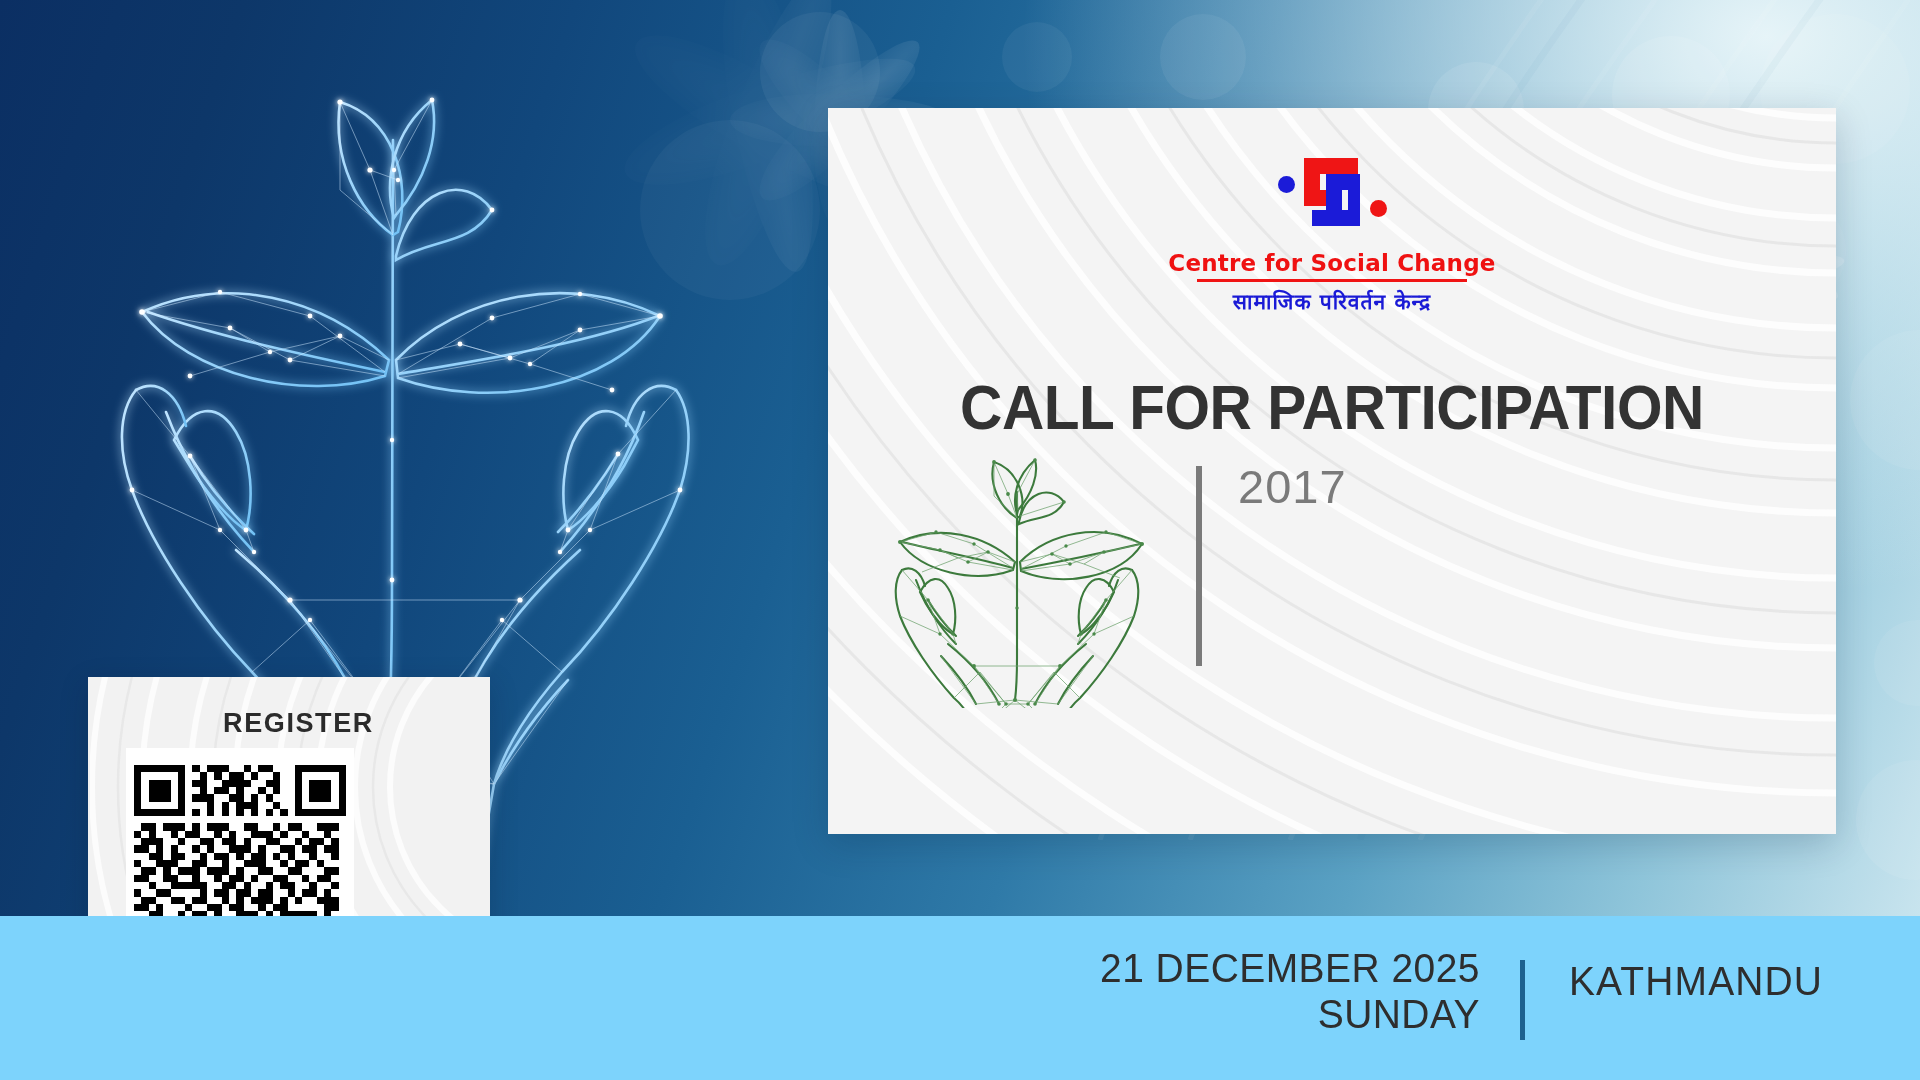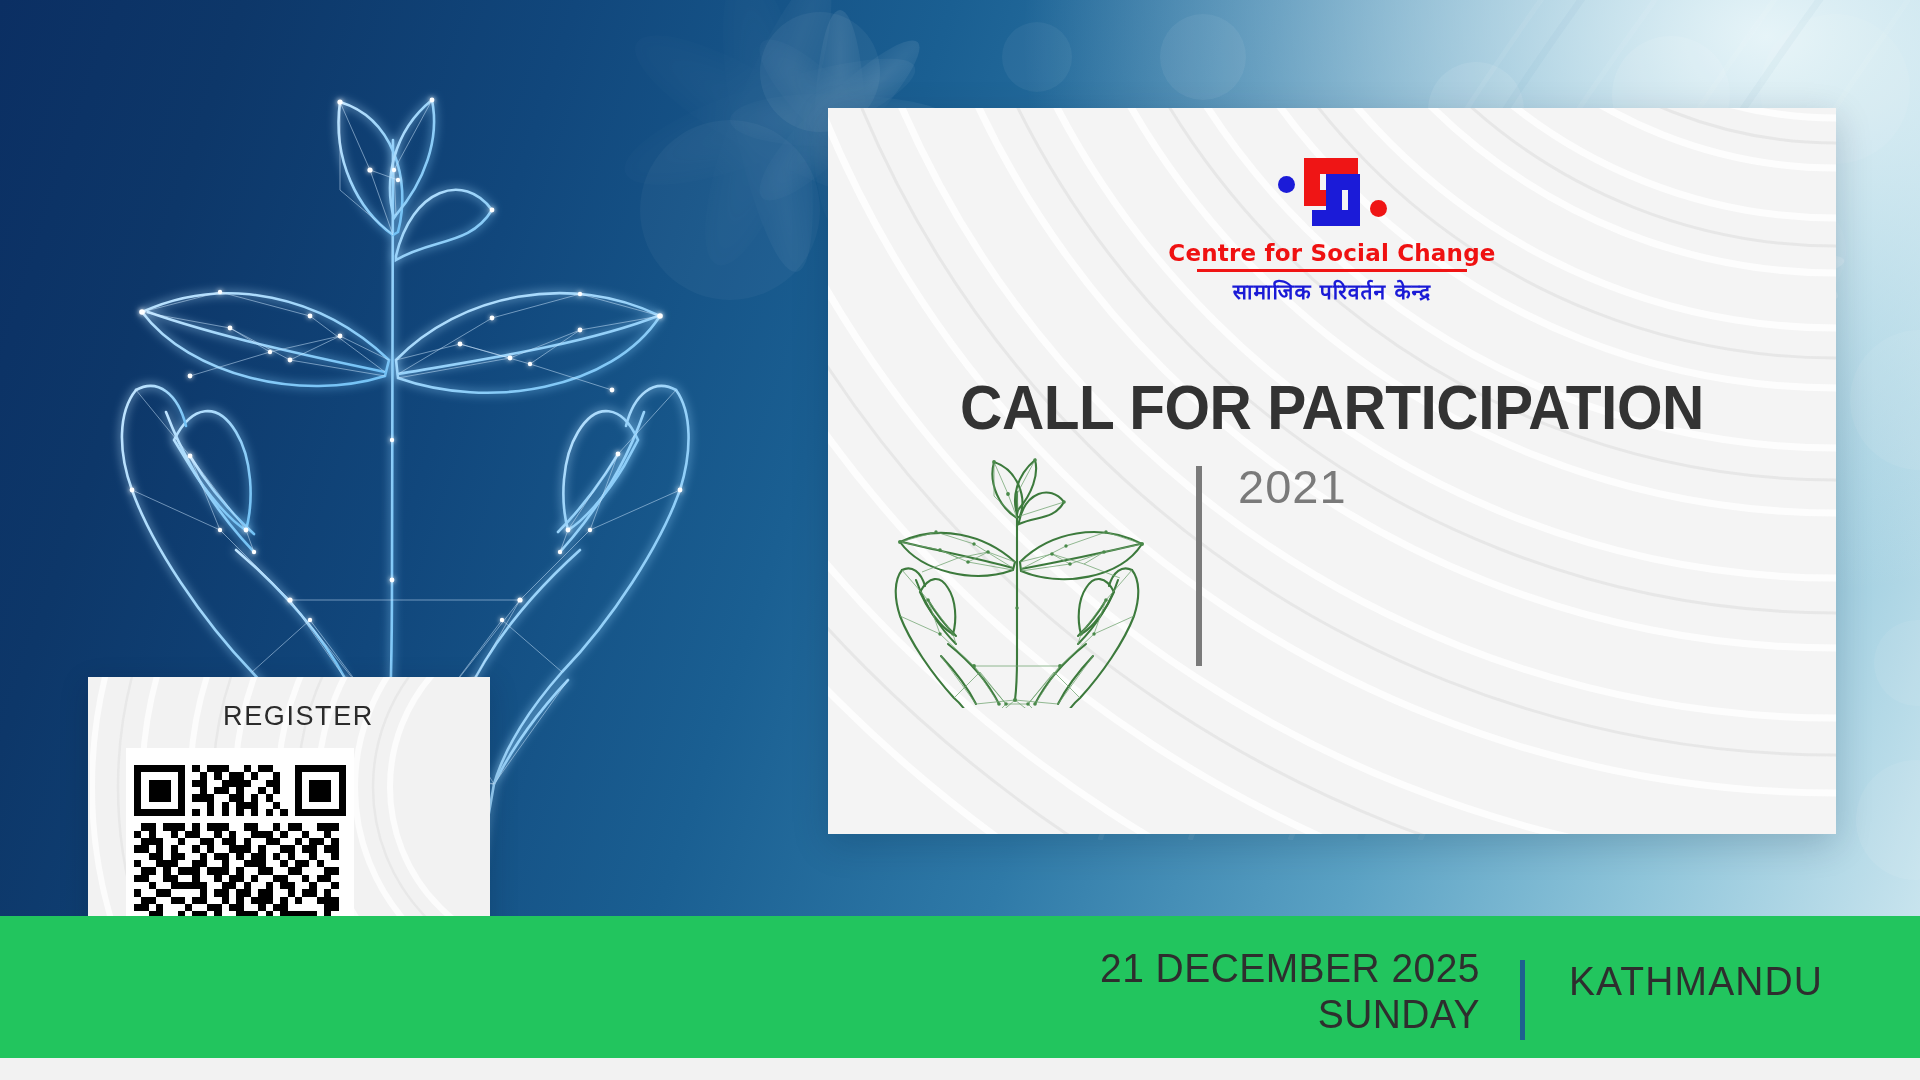--- a/index.html
+++ b/index.html
@@ -35,21 +35,21 @@
     box-shadow:0 10px 34px rgba(6,32,60,.20); }
   .card-arcs { position:absolute; right:-520px; top:-660px; width:1820px; height:1820px;
     opacity:.9; pointer-events:none; }
 
   
   .logo { position:absolute; left:0; right:0; top:46px; display:flex;
     flex-direction:column; align-items:center; }
   .logo-mark { position:relative; width:120px; height:86px; }
   .lm-dot { position:absolute; border-radius:50%; }
   .lm-bar { position:absolute; }
-  .logo-name { font-size:23px; font-weight:700; color:#ef1111;
+  .logo-name { margin-top:10px; font-size:23px; font-weight:700; color:#ef1111;
     letter-spacing:.2px; font-family:"DejaVu Sans",sans-serif; }
   .logo-rule { width:270px; height:2.5px; background:#f01414; margin-top:3px; }
   .logo-np { margin-top:5px; font-size:21px; font-weight:700; color:#1a1ad6;
     letter-spacing:1px; font-family:"DejaVu Sans",sans-serif; }
 
   
   .headline { position:absolute; left:0; right:0; top:268px; text-align:center;
     font-size:63px; line-height:1; font-weight:700; color:#333333;
     letter-spacing:-.5px; transform:scaleX(.93); }
 
@@ -62,28 +62,28 @@
   .summit { margin-left:36px; }
   .summit .ln { font-size:47px; line-height:.975; font-weight:700; color:#de8642;
     letter-spacing:.2px; }
   .summit .yr { font-size:47px; line-height:1.15; font-weight:400; color:#7a7a7a;
     letter-spacing:1px; }
 
   
   .register { position:absolute; left:88px; top:677px; width:402px; height:352px;
     background:#f2f2f2; overflow:hidden; box-shadow:0 8px 26px rgba(5,25,50,.22); }
   .reg-arcs { position:absolute; right:-360px; top:-190px; width:760px; height:760px; opacity:.85; }
-  .reg-title { position:absolute; left:0; right:0; top:24px; text-align:center;
-    font-size:27px; font-weight:400; color:#2b2b2b; letter-spacing:1.6px;margin-left:19px; }
+  .reg-title { position:absolute; left:0; right:0; top:31px; text-align:center;
+    font-size:27px; font-weight:700; color:#2b2b2b; letter-spacing:1.6px;margin-left:19px; }
   .qr-frame { position:absolute; left:38px; top:71px; width:228px; height:246px;
     background:#ffffff; padding:9px 8px; }
   .qr { width:100%; height:100%; display:block; image-rendering:pixelated; }
 
   
-  .footer { position:absolute; left:0; top:916px; width:1920px; height:142px; background:#22c55e; }
+  .footer { position:absolute; left:0; top:916px; width:1920px; height:164px; background:#7dd3fc; }
   .foot-inner { position:absolute; right:84px; top:30px; display:flex; align-items:flex-start; }
   .foot-date { text-align:right; color:#2e2e2e; }
   .foot-date .d1 { font-size:41px; font-weight:400; letter-spacing:.5px; line-height:1.12;
     transform:scaleX(.95); transform-origin:right center; }
   .foot-date .d2 { font-size:41px; font-weight:400; letter-spacing:.5px; line-height:1.12;
     transform:scaleX(.95); transform-origin:right center; }
   .foot-div { width:5px; height:80px; background:#1d618f; margin:14px 44px 0 40px; }
   .foot-city { font-size:41px; font-weight:400; color:#2e2e2e; letter-spacing:1.2px;
     margin-top:12px; transform:scaleX(.95); transform-origin:left center; }
 </style>
@@ -399,21 +399,21 @@
                 <circle cx="144" cy="246" r="1.8"></circle>
               <circle cx="131" cy="242" r="2"></circle>
                 <circle cx="133" cy="150" r="1.7"></circle>
             </g>
           </svg>
         </div>
 
         <div class="vrule"></div>
 
         <div class="summit">
-          <div class="yr">2021</div>
+          <div class="yr">2017</div>
         </div>
       </div>
     </div>
 
     <div class="register">
       <svg class="reg-arcs" viewBox="0 0 760 760">
         <g fill="none" stroke="#ffffff" stroke-width="6" stroke-opacity=".9">
           <circle cx="470" cy="300" r="170"></circle>
             <circle cx="470" cy="300" r="205"></circle>
           <circle cx="470" cy="300" r="242"></circle>

